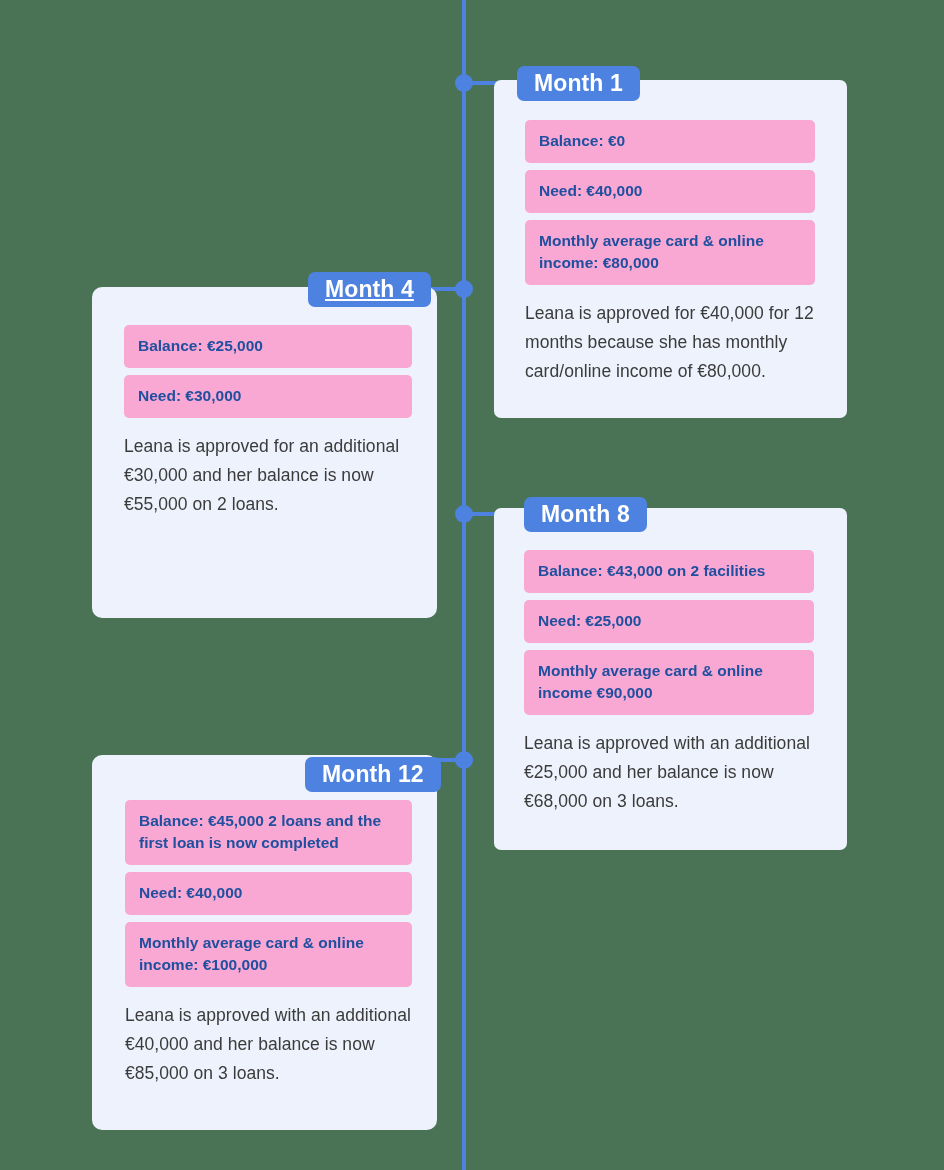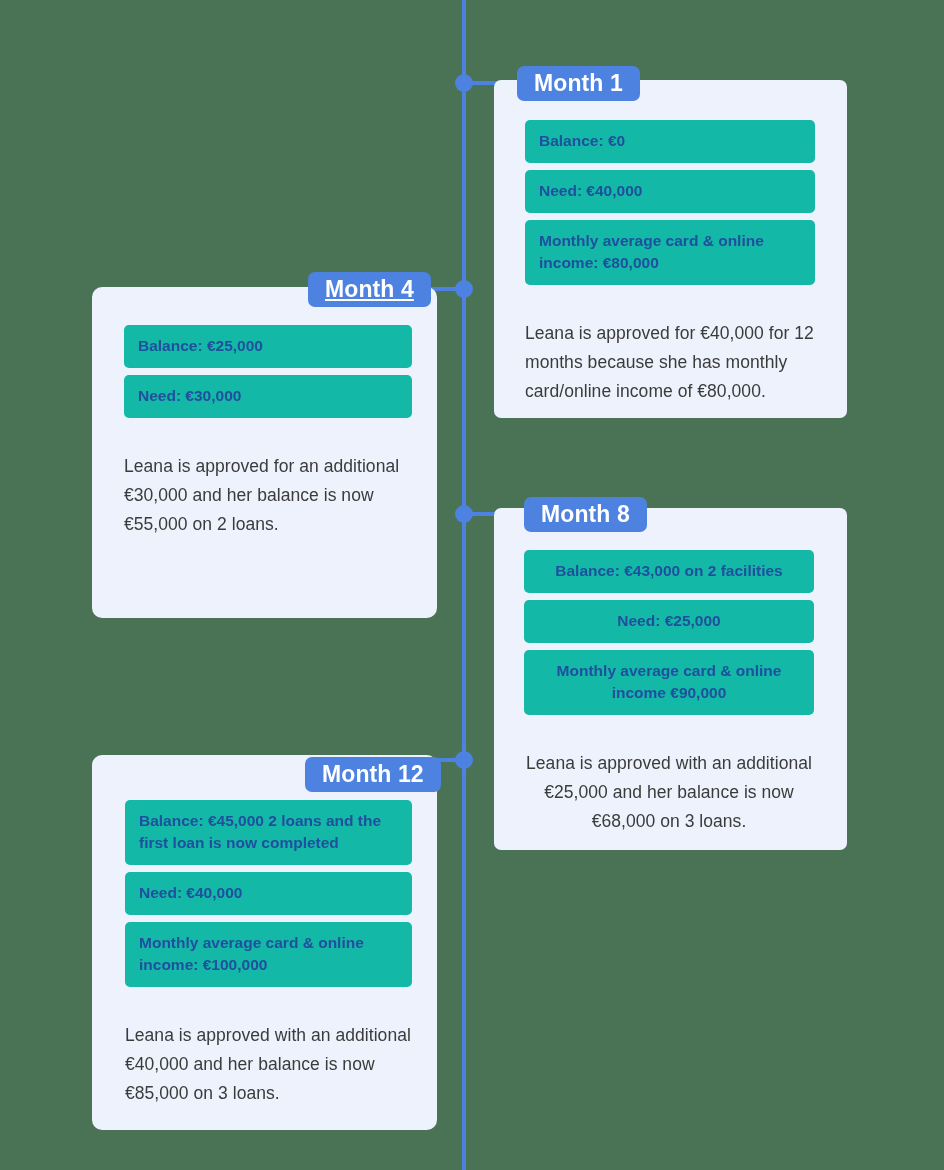--- a/index.html
+++ b/index.html
@@ -62,21 +62,21 @@
     position: absolute;
     background: #edf2fc;
     border-radius: 7px;
     box-sizing: border-box;
   }
   .tl-card.right  { left: 494px; width: 353px; }
   .tl-card.left   { left: 92px;  width: 345px; border-radius: 10px; }
 
   .tl-card.card1 { top: 80px;  height: 338px; padding: 40px 32px 22px 31px; }
   .tl-card.card2 { top: 287px; height: 331px; padding: 38px 25px 22px 32px; }
-  .tl-card.card3 { top: 508px; height: 342px; padding: 42px 33px 22px 30px; text-align: center; }
+  .tl-card.card3 { top: 508px; height: 342px; padding: 42px 33px 22px 30px; }
   .tl-card.card4 { top: 755px; height: 375px; padding: 45px 25px 22px 33px; }
 
   
   .month-badge {
     position: absolute;
     background: #4d82e0;
     color: #ffffff;
     font-size: 23px;
     font-weight: bold;
     border-radius: 7px;
@@ -85,37 +85,37 @@
     white-space: nowrap;
     letter-spacing: 0.1px;
   }
   .month-badge.b1 { left: 517px; top: 66px;  }
   .month-badge.b2 { left: 308px; top: 272px; text-decoration: underline; }
   .month-badge.b3 { left: 524px; top: 497px; }
   .month-badge.b4 { left: 305px; top: 757px; }
 
   
   .field-pill {
-    background: #14b8a6;
+    background: #f9a8d4;
     color: #1f4f9e;
     font-size: 15.5px;
     font-weight: bold;
     line-height: 22px;
     border-radius: 5px;
     padding: 10px 14px 11px 14px;
     margin-bottom: 7px;
     box-sizing: border-box;
   }
   .field-pill:last-of-type { margin-bottom: 0; }
 
   .card-note {
     color: #3b3b3b;
     font-size: 17.5px;
     line-height: 29px;
-    margin-top: 34px;
+    margin-top: 14px;
     letter-spacing: 0.05px;
   }
 </style>
 </head>
 <body>
 
 <div id="timeline-root">
 
   <div class="timeline-axis"></div>
 

